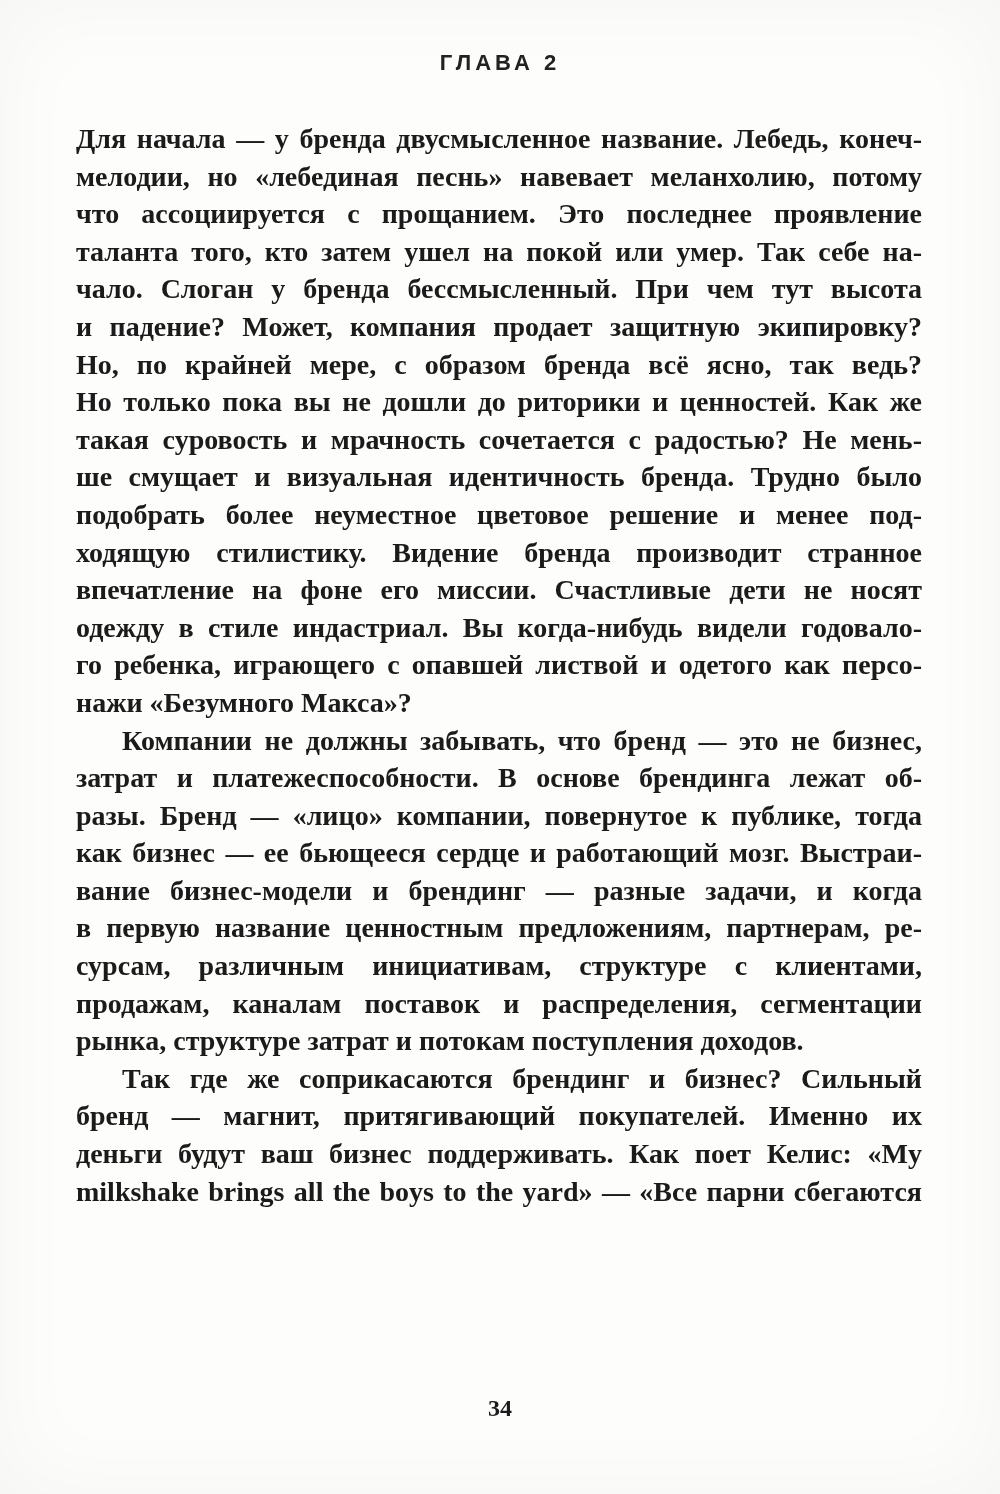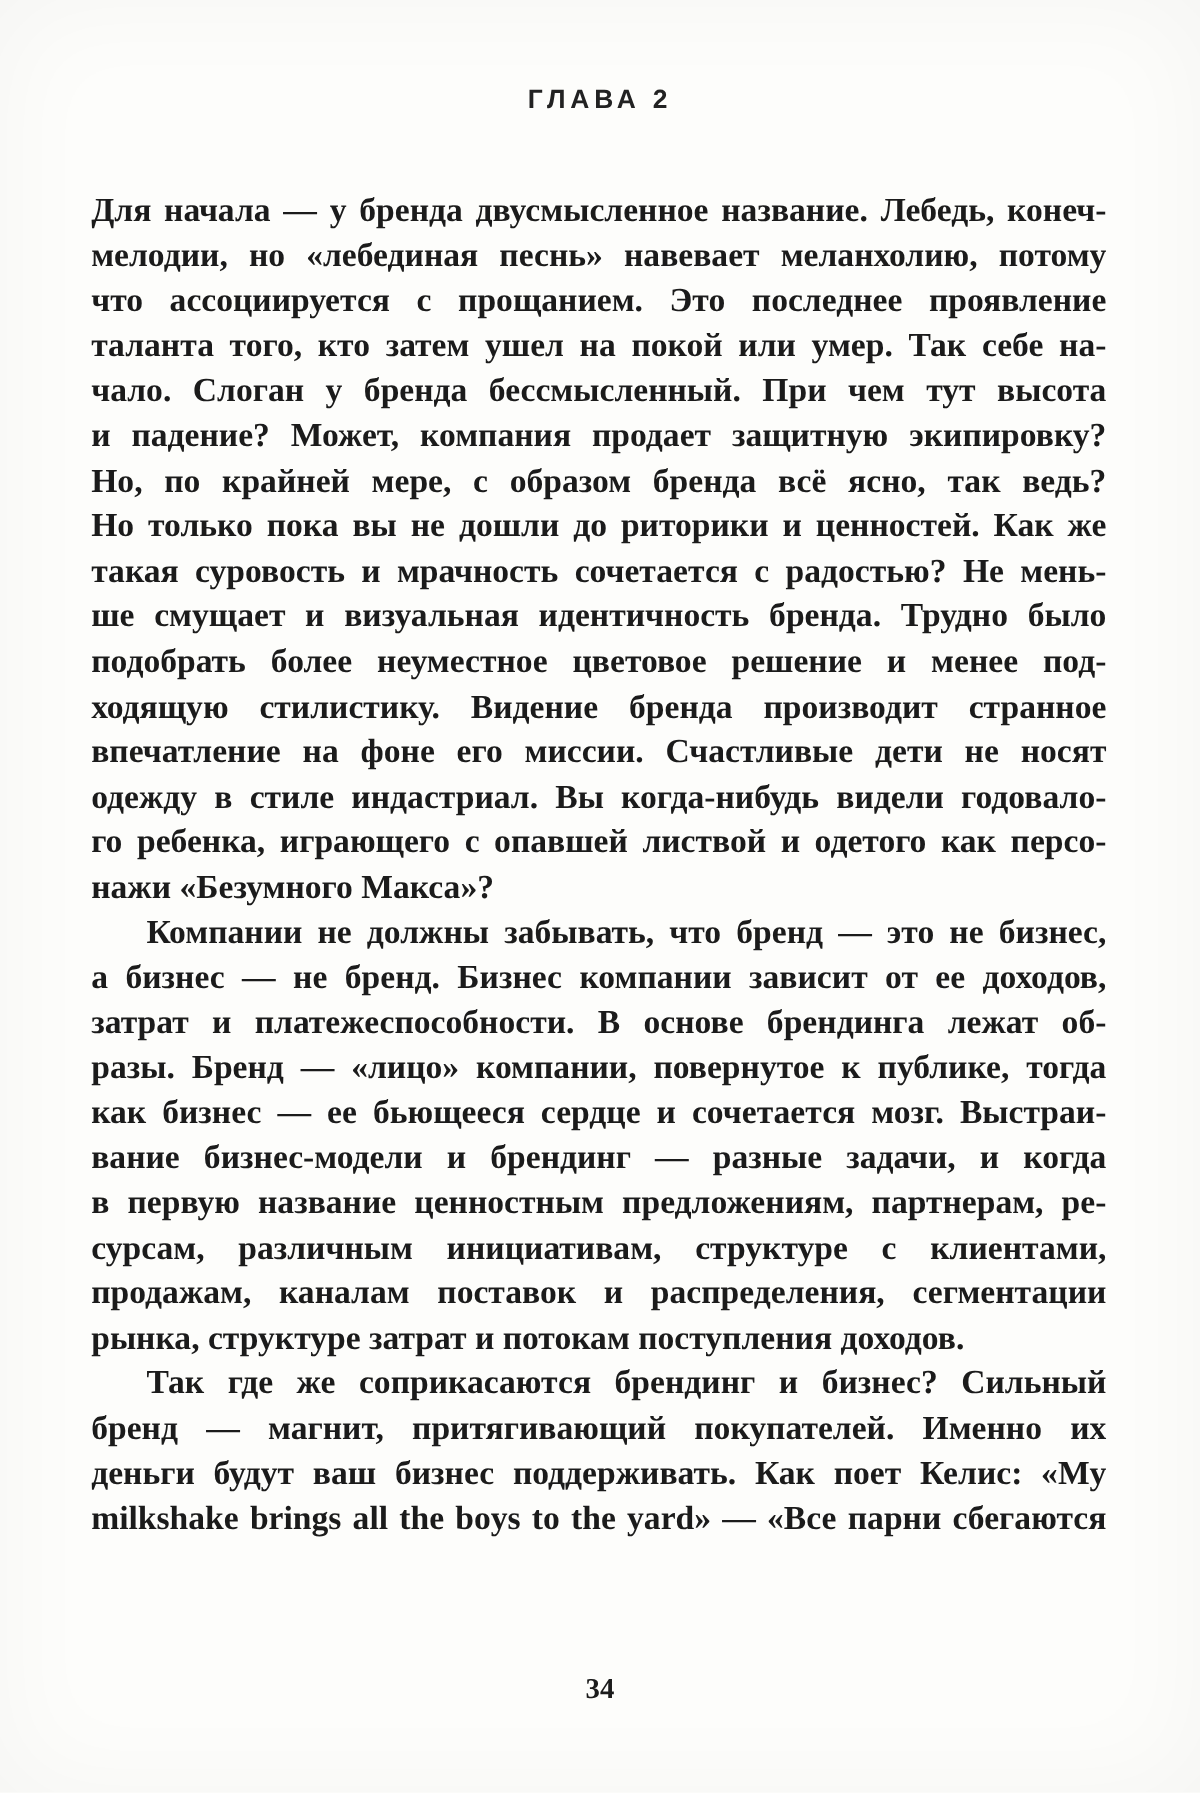--- a/index.html
+++ b/index.html
@@ -13,30 +13,30 @@
     width: 1000px;
     height: 1494px;
     margin: 0 auto;
     background: #fdfdfb;
     box-shadow: inset 0 0 90px rgba(0,0,0,0.035);
     color: #1b1b1b;
     font-family: "Liberation Serif", "DejaVu Serif", serif;
     overflow: hidden;
   }
   .chapter-header {
-    padding-top: 70px;
+    padding-top: 50px;
     text-align: center;
     font-family: "Liberation Sans", "DejaVu Sans", sans-serif;
     font-weight: 700;
     font-size: 22px;
     letter-spacing: 4px;
     color: #222222;
   }
   .body-text {
-    margin: 61px 78px 0 76px;
+    margin: 44px 78px 0 76px;
     font-size: 28px;
     font-weight: 700;
     line-height: 37.6px;
     color: #1b1b1b;
   }
   .paragraph {
     margin: 0;
   }
   .line {
     text-align: justify;
@@ -82,24 +82,23 @@
         <div class="line">ше смущает и визуальная идентичность бренда. Трудно было</div>
         <div class="line">подобрать более неуместное цветовое решение и менее под-</div>
         <div class="line">ходящую стилистику. Видение бренда производит странное</div>
         <div class="line">впечатление на фоне его миссии. Счастливые дети не носят</div>
         <div class="line">одежду в стиле индастриал. Вы когда-нибудь видели годовало-</div>
         <div class="line">го ребенка, играющего с опавшей листвой и одетого как персо-</div>
         <div class="line last">нажи «Безумного Макса»?</div>
       </div>
       <div class="paragraph indented">
         <div class="line">Компании не должны забывать, что бренд — это не бизнес,</div>
-        <div class="line">а бизнес — не бренд. Бизнес компании зависит от ее доходов,</div>
         <div class="line">затрат и платежеспособности. В основе брендинга лежат об-</div>
         <div class="line">разы. Бренд — «лицо» компании, повернутое к публике, тогда</div>
-        <div class="line">как бизнес — ее бьющееся сердце и сочетается мозг. Выстраи-</div>
+        <div class="line">как бизнес — ее бьющееся сердце и работающий мозг. Выстраи-</div>
         <div class="line">вание бизнес-модели и брендинг — разные задачи, и когда</div>
         <div class="line">в первую название ценностным предложениям, партнерам, ре-</div>
         <div class="line">сурсам, различным инициативам, структуре с клиентами,</div>
         <div class="line">продажам, каналам поставок и распределения, сегментации</div>
         <div class="line last">рынка, структуре затрат и потокам поступления доходов.</div>
       </div>
       <div class="paragraph indented">
         <div class="line">Так где же соприкасаются брендинг и бизнес? Сильный</div>
         <div class="line">бренд — магнит, притягивающий покупателей. Именно их</div>
         <div class="line">деньги будут ваш бизнес поддерживать. Как поет Келис: «My</div>

